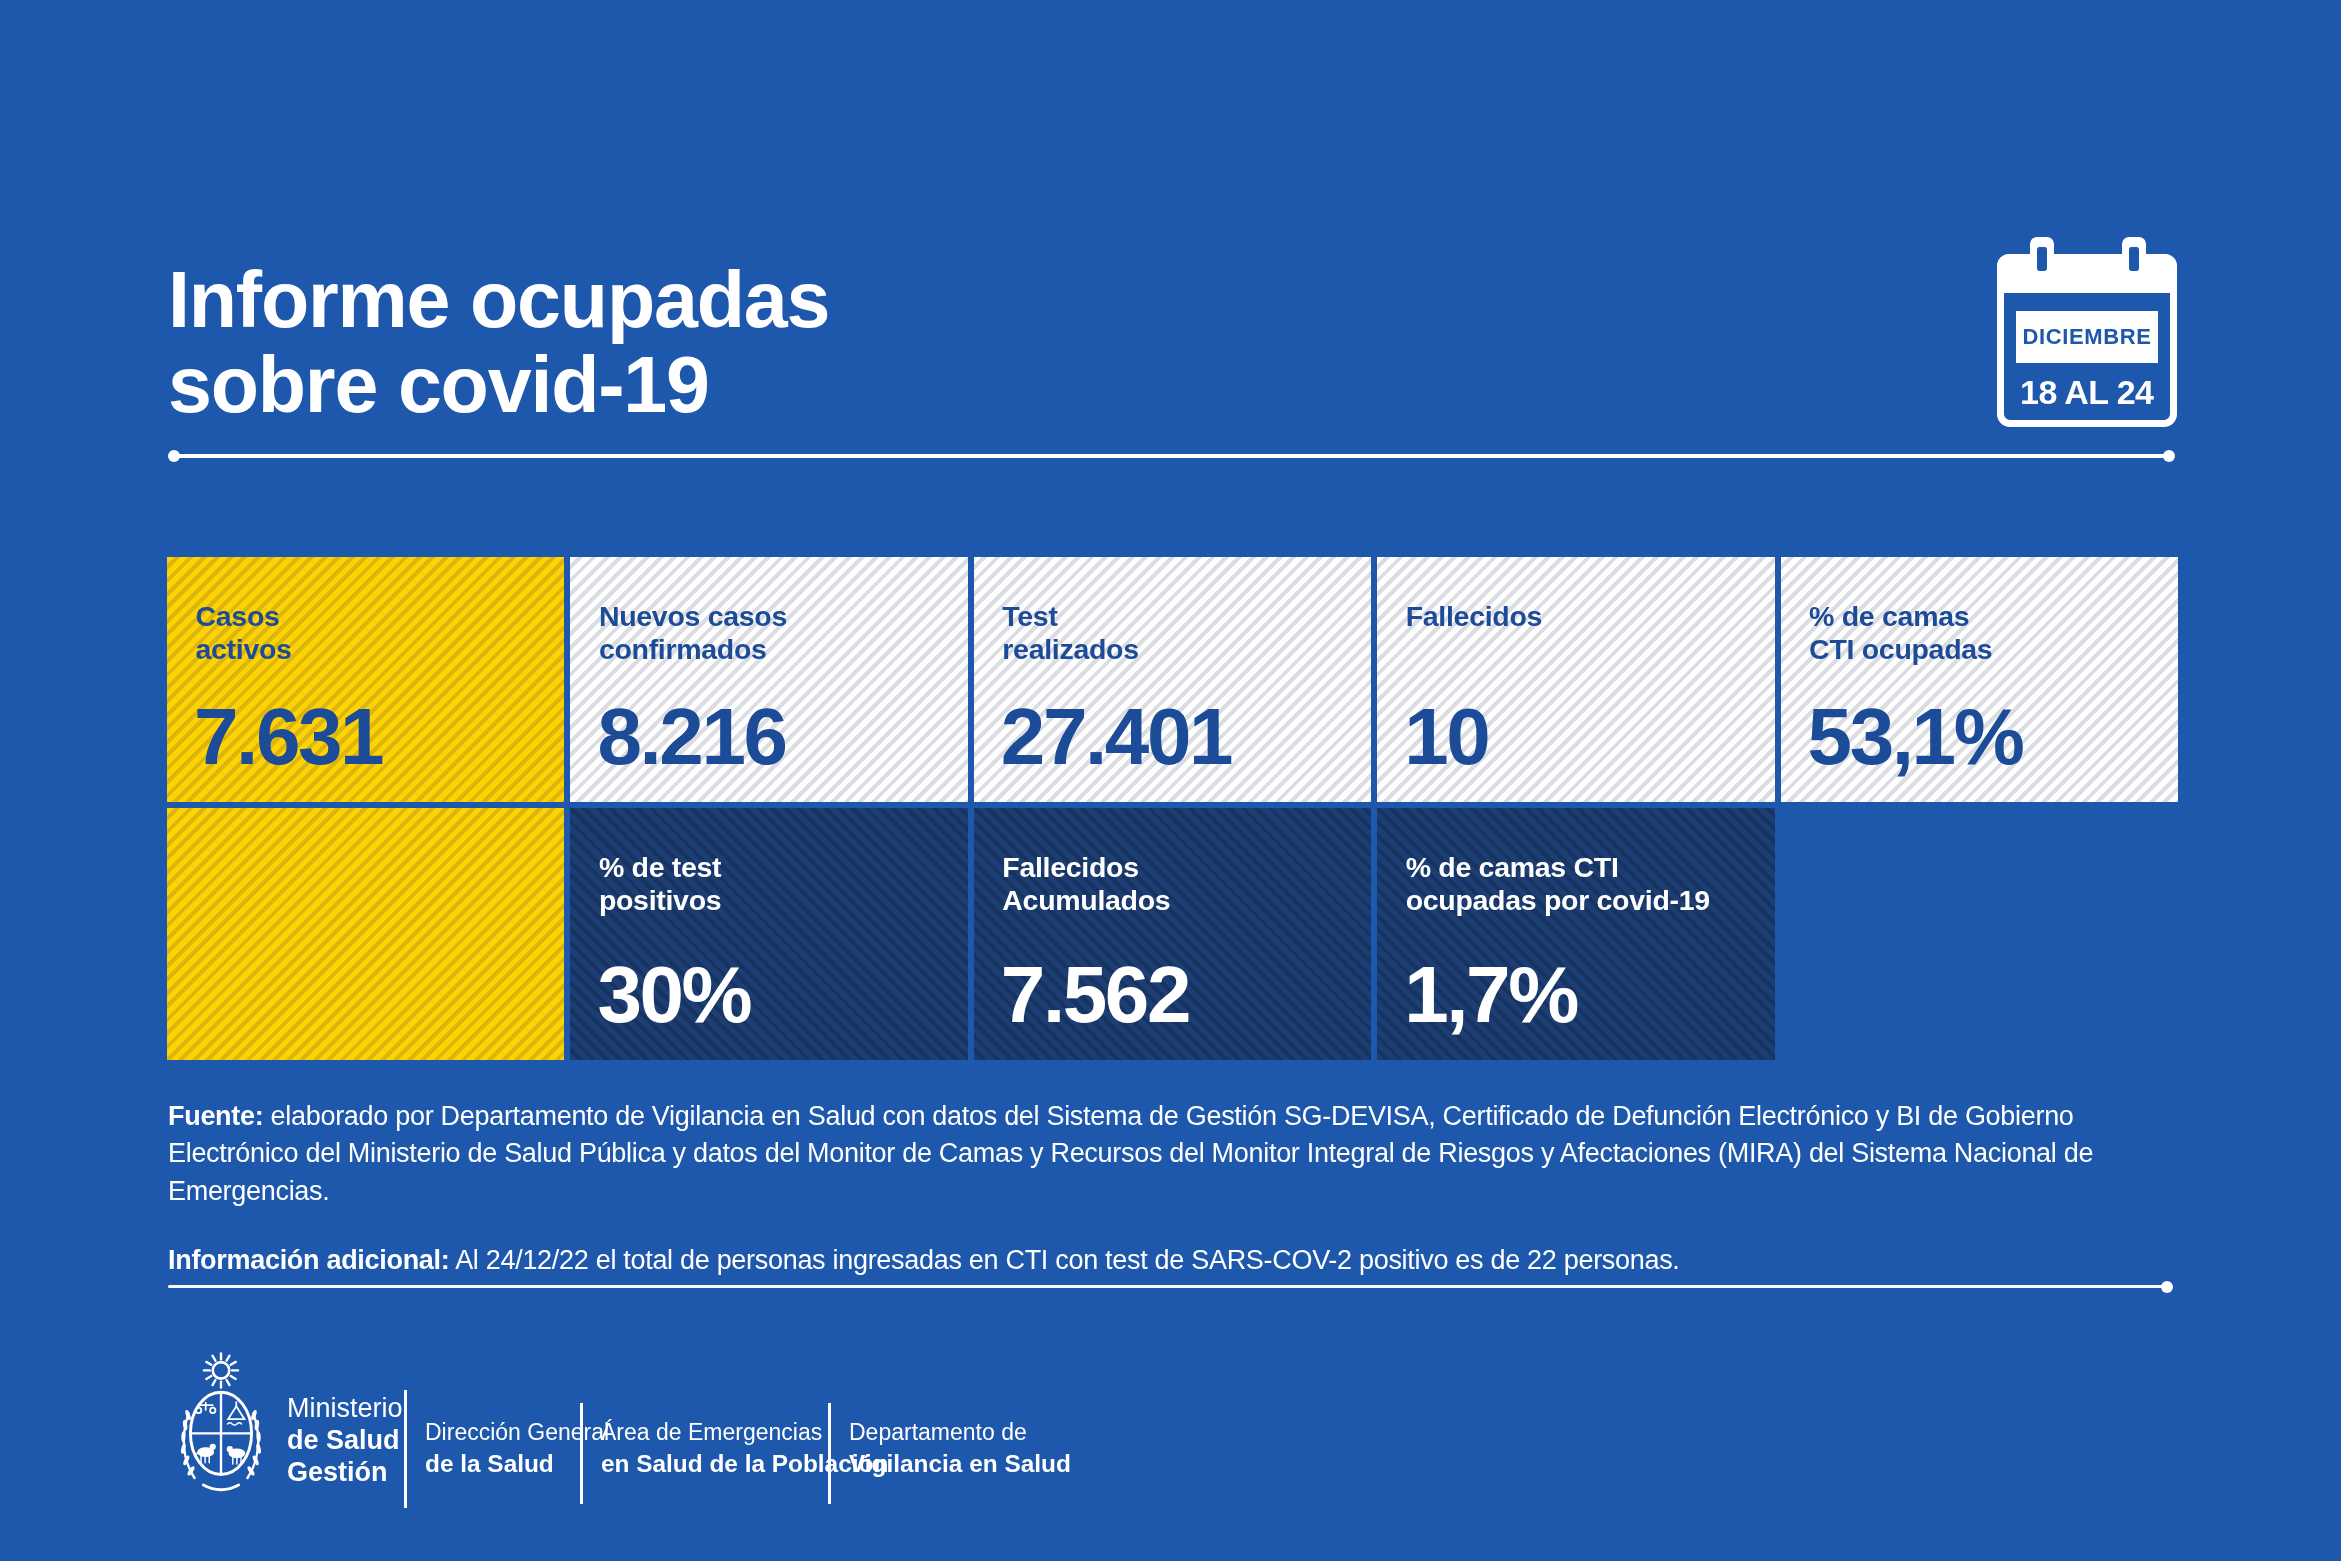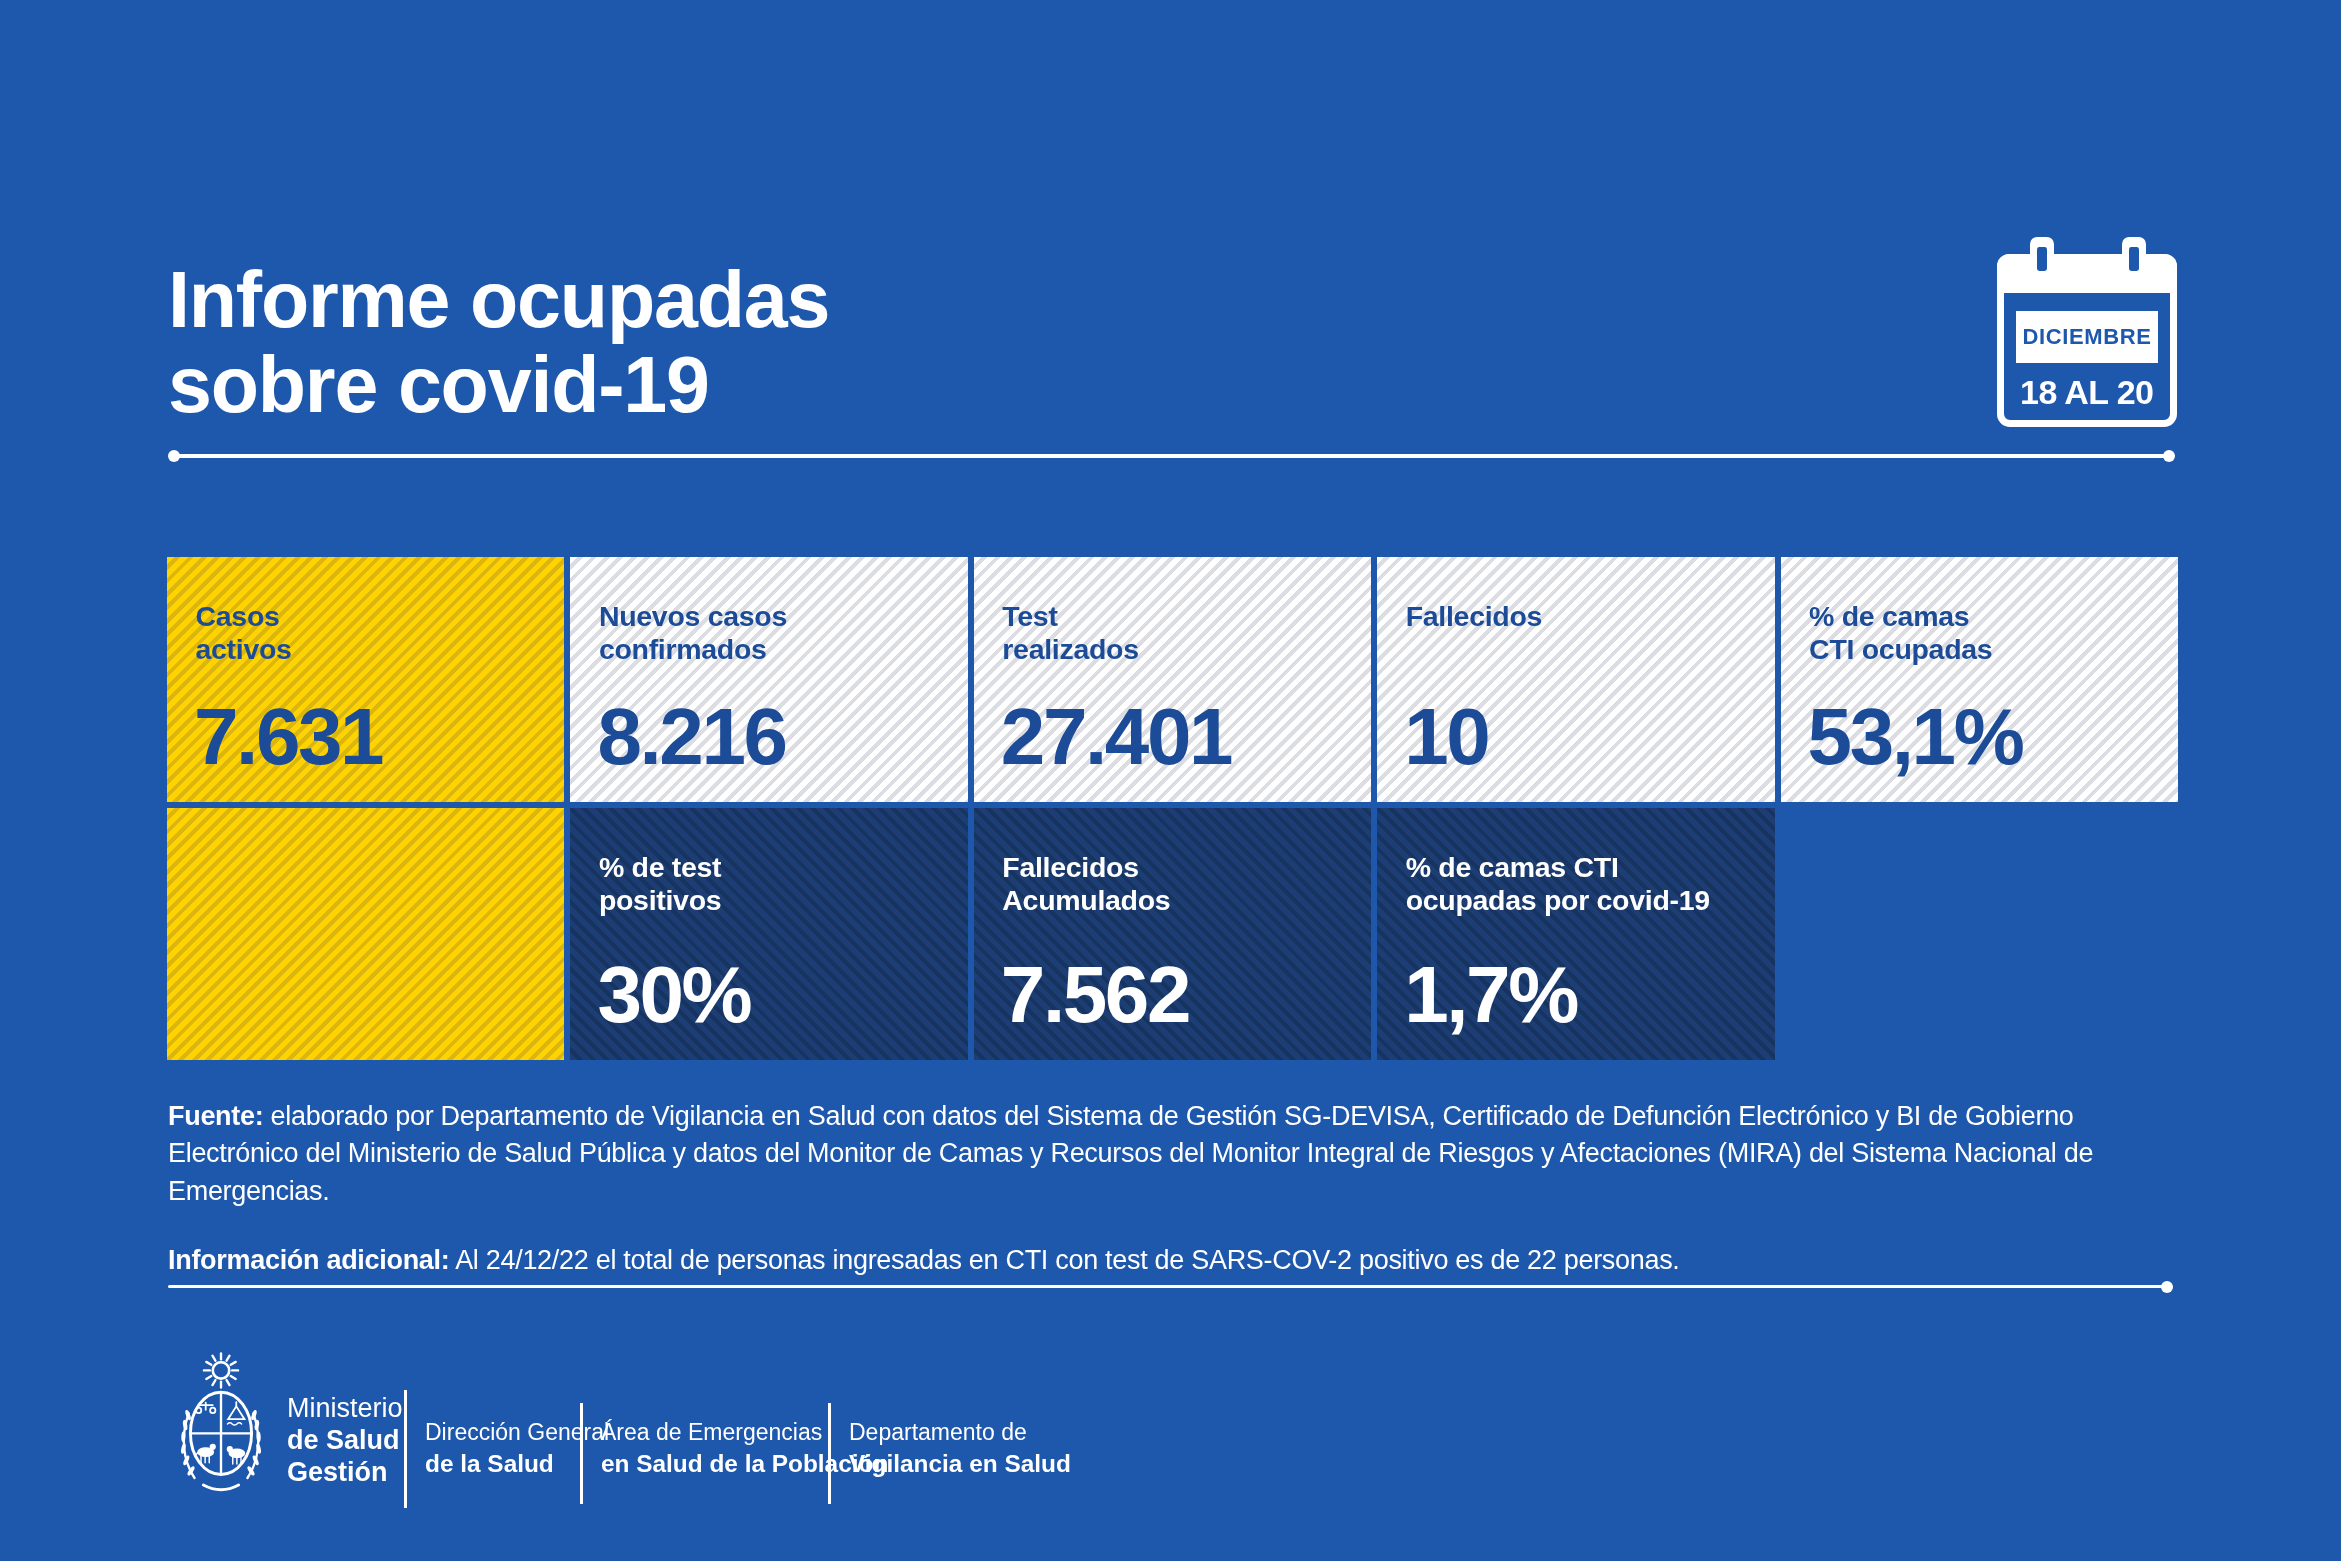--- a/index.html
+++ b/index.html
@@ -130,21 +130,21 @@
     <span>sobre covid-19</span>
   </h1>
 
   <div class="calendar">
     <div class="cal-ring cal-ring-left"></div>
     <div class="cal-ring cal-ring-right"></div>
     <div class="cal-bar"></div>
     <div class="cal-body"></div>
     <div class="cal-header"></div>
     <div class="cal-month">DICIEMBRE</div>
-    <div class="cal-range">18 AL 20</div>
+    <div class="cal-range">18 AL 24</div>
   </div>
 
   <div class="rule rule1">
     <span class="dot dot-left"></span>
     <span class="dot dot-right"></span>
   </div>
 
   <div class="cards">
     <div class="card card--yellow">
       <div class="card-label">Casos

